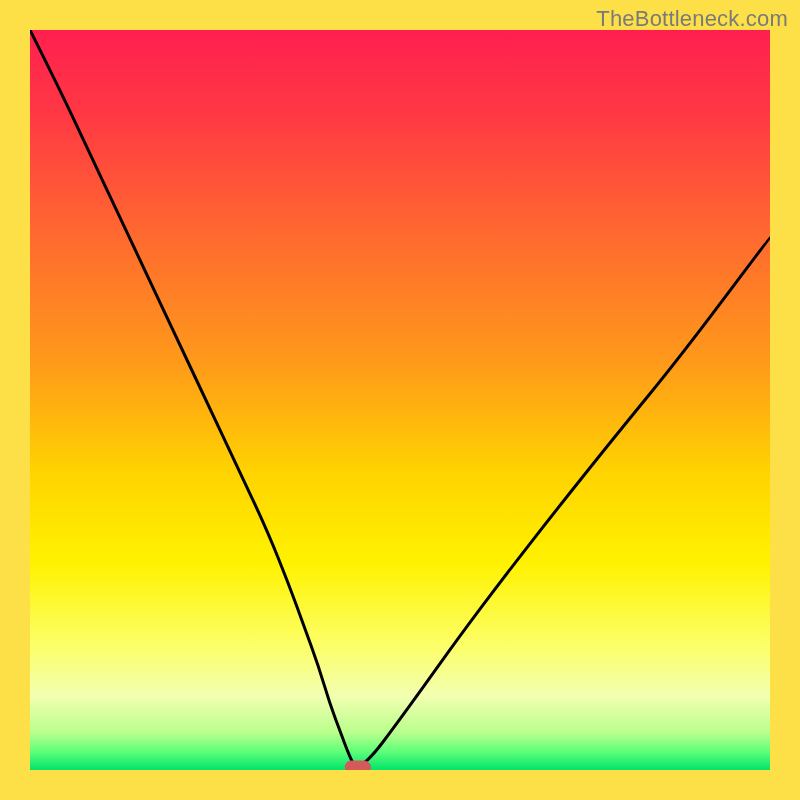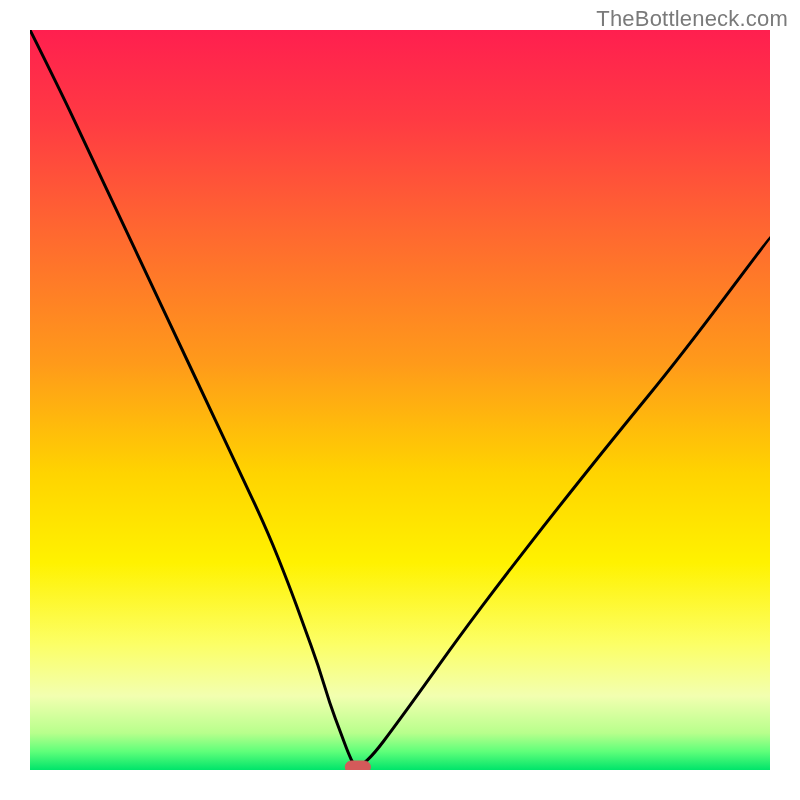--- a/index.html
+++ b/index.html
@@ -10,21 +10,21 @@
     background: #000;
     overflow: hidden;
     font-family: Arial, Helvetica, sans-serif;
   }
   .frame {
     position: absolute;
     left: 0;
     top: 0;
     width: 800px;
     height: 800px;
-    background: #ffffff;
+    background: #fde047;
   }
   .watermark {
     position: absolute;
     top: 6px;
     right: 12px;
     color: #7a7a7a;
     font-size: 22px;
     font-weight: 500;
     letter-spacing: 0.2px;
     user-select: none;

